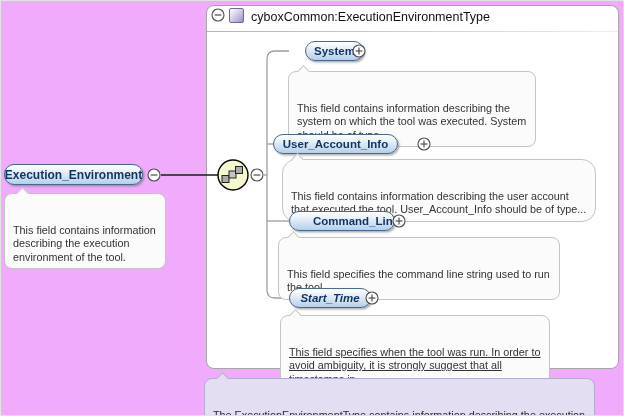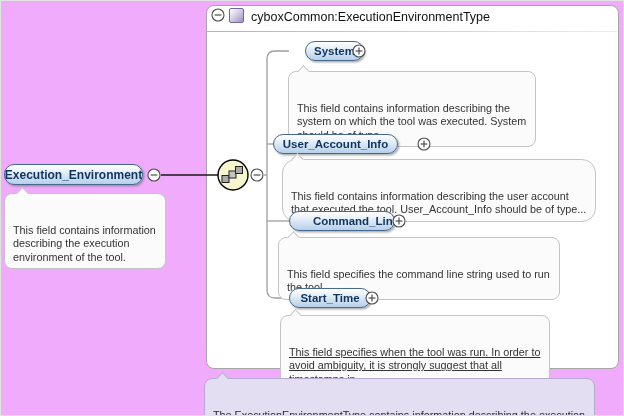--- a/index.html
+++ b/index.html
@@ -31,21 +31,21 @@
     border:1px solid #47688f; border-radius:10px;
     background:linear-gradient(to bottom,#ffffff 0%,#e7f0f9 35%,#b5cfe9 100%);
     box-shadow:1.5px 1.5px 2px rgba(110,110,110,0.55);
     color:#10345f; font-size:11.5px; font-weight:bold; cursor:pointer;
     white-space:nowrap;
   }
   .pill-ee { left:3px; top:163px; width:139px; height:21px; font-size:12px; }
   .pill-system { left:288px; top:40px;  width:59px;  height:20px;margin-left:16px; }
   .pill-uai    { left:272px; top:133px; width:125px; height:20px; }
   .pill-cl     { left:288px; top:210px; width:106px; height:20px;padding-left:28px; }
-  .pill-st     { left:288px; top:287px; width:82px;  height:20px; }
+  .pill-st     { left:288px; top:287px; width:82px;  height:20px;font-style:italic; }
   .tip {
     position:absolute; background:#fbfbfb; border:1px solid #c4c4c4;
     border-radius:8px; padding:3px 9px 4px 8px; font-size:10.8px; line-height:1.24;
     color:#333; white-space:pre-line; width:max-content; max-width:330px;
   }
   .tip .ptr {
     position:absolute; top:-5px; left:10px; width:9px; height:9px;
     background:#fbfbfb; transform:rotate(45deg);
     border-top:1px solid #c4c4c4; border-left:1px solid #c4c4c4;
   }

